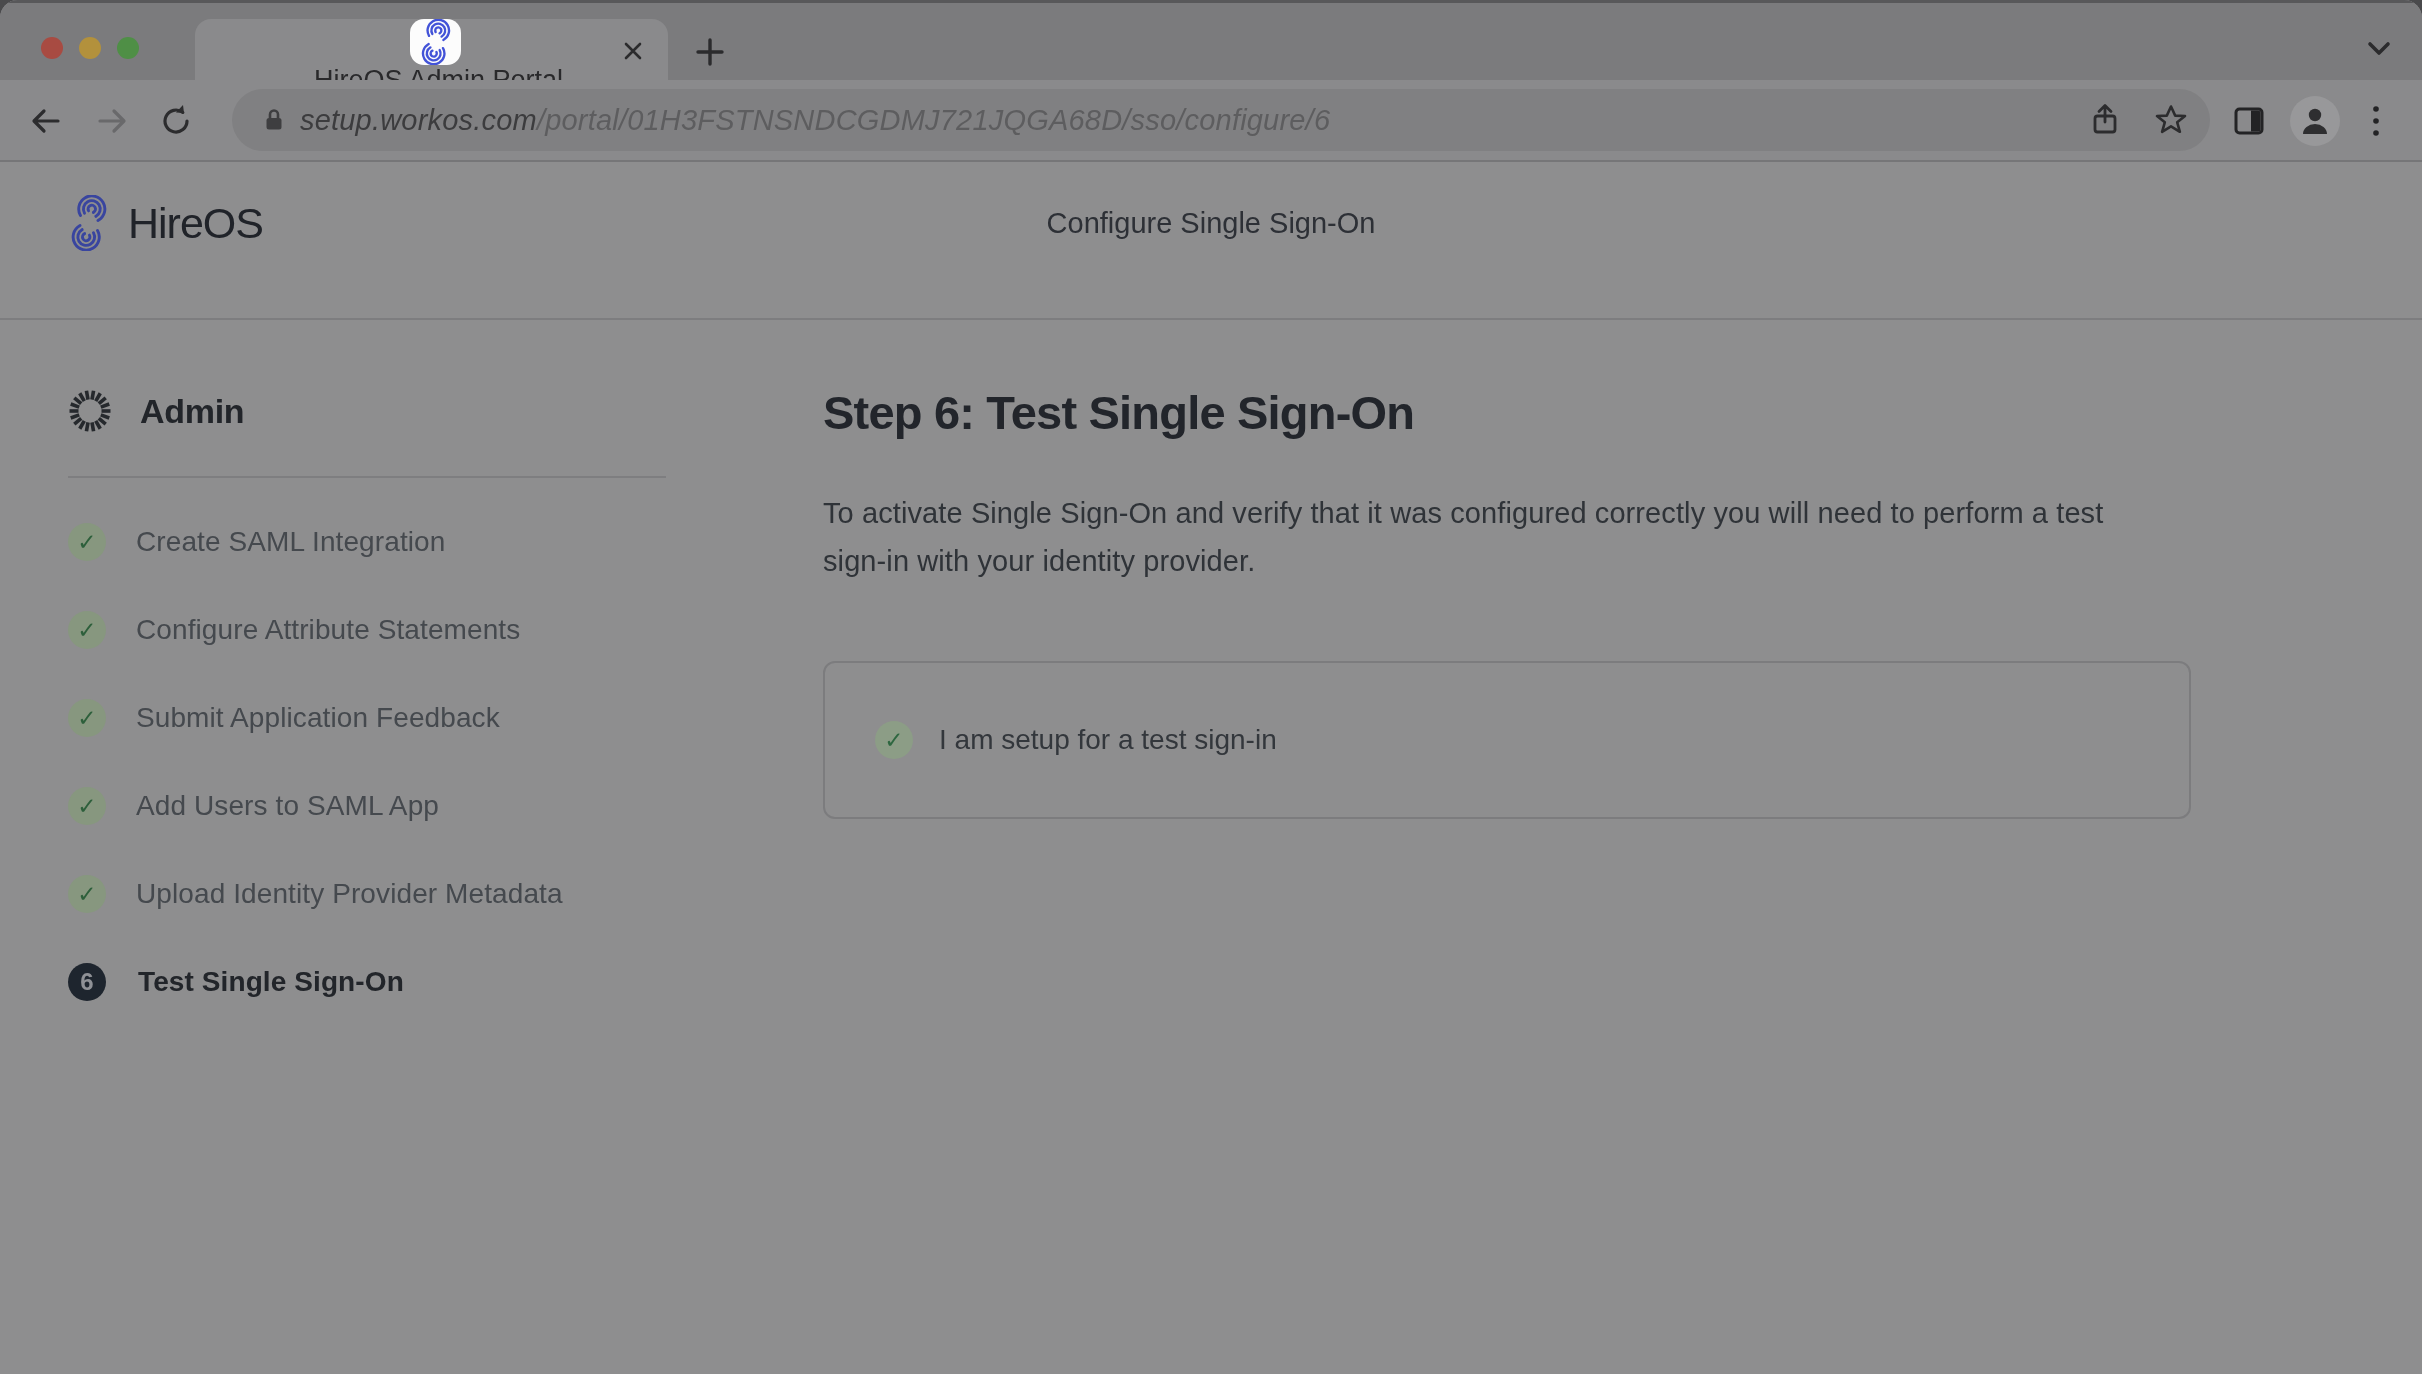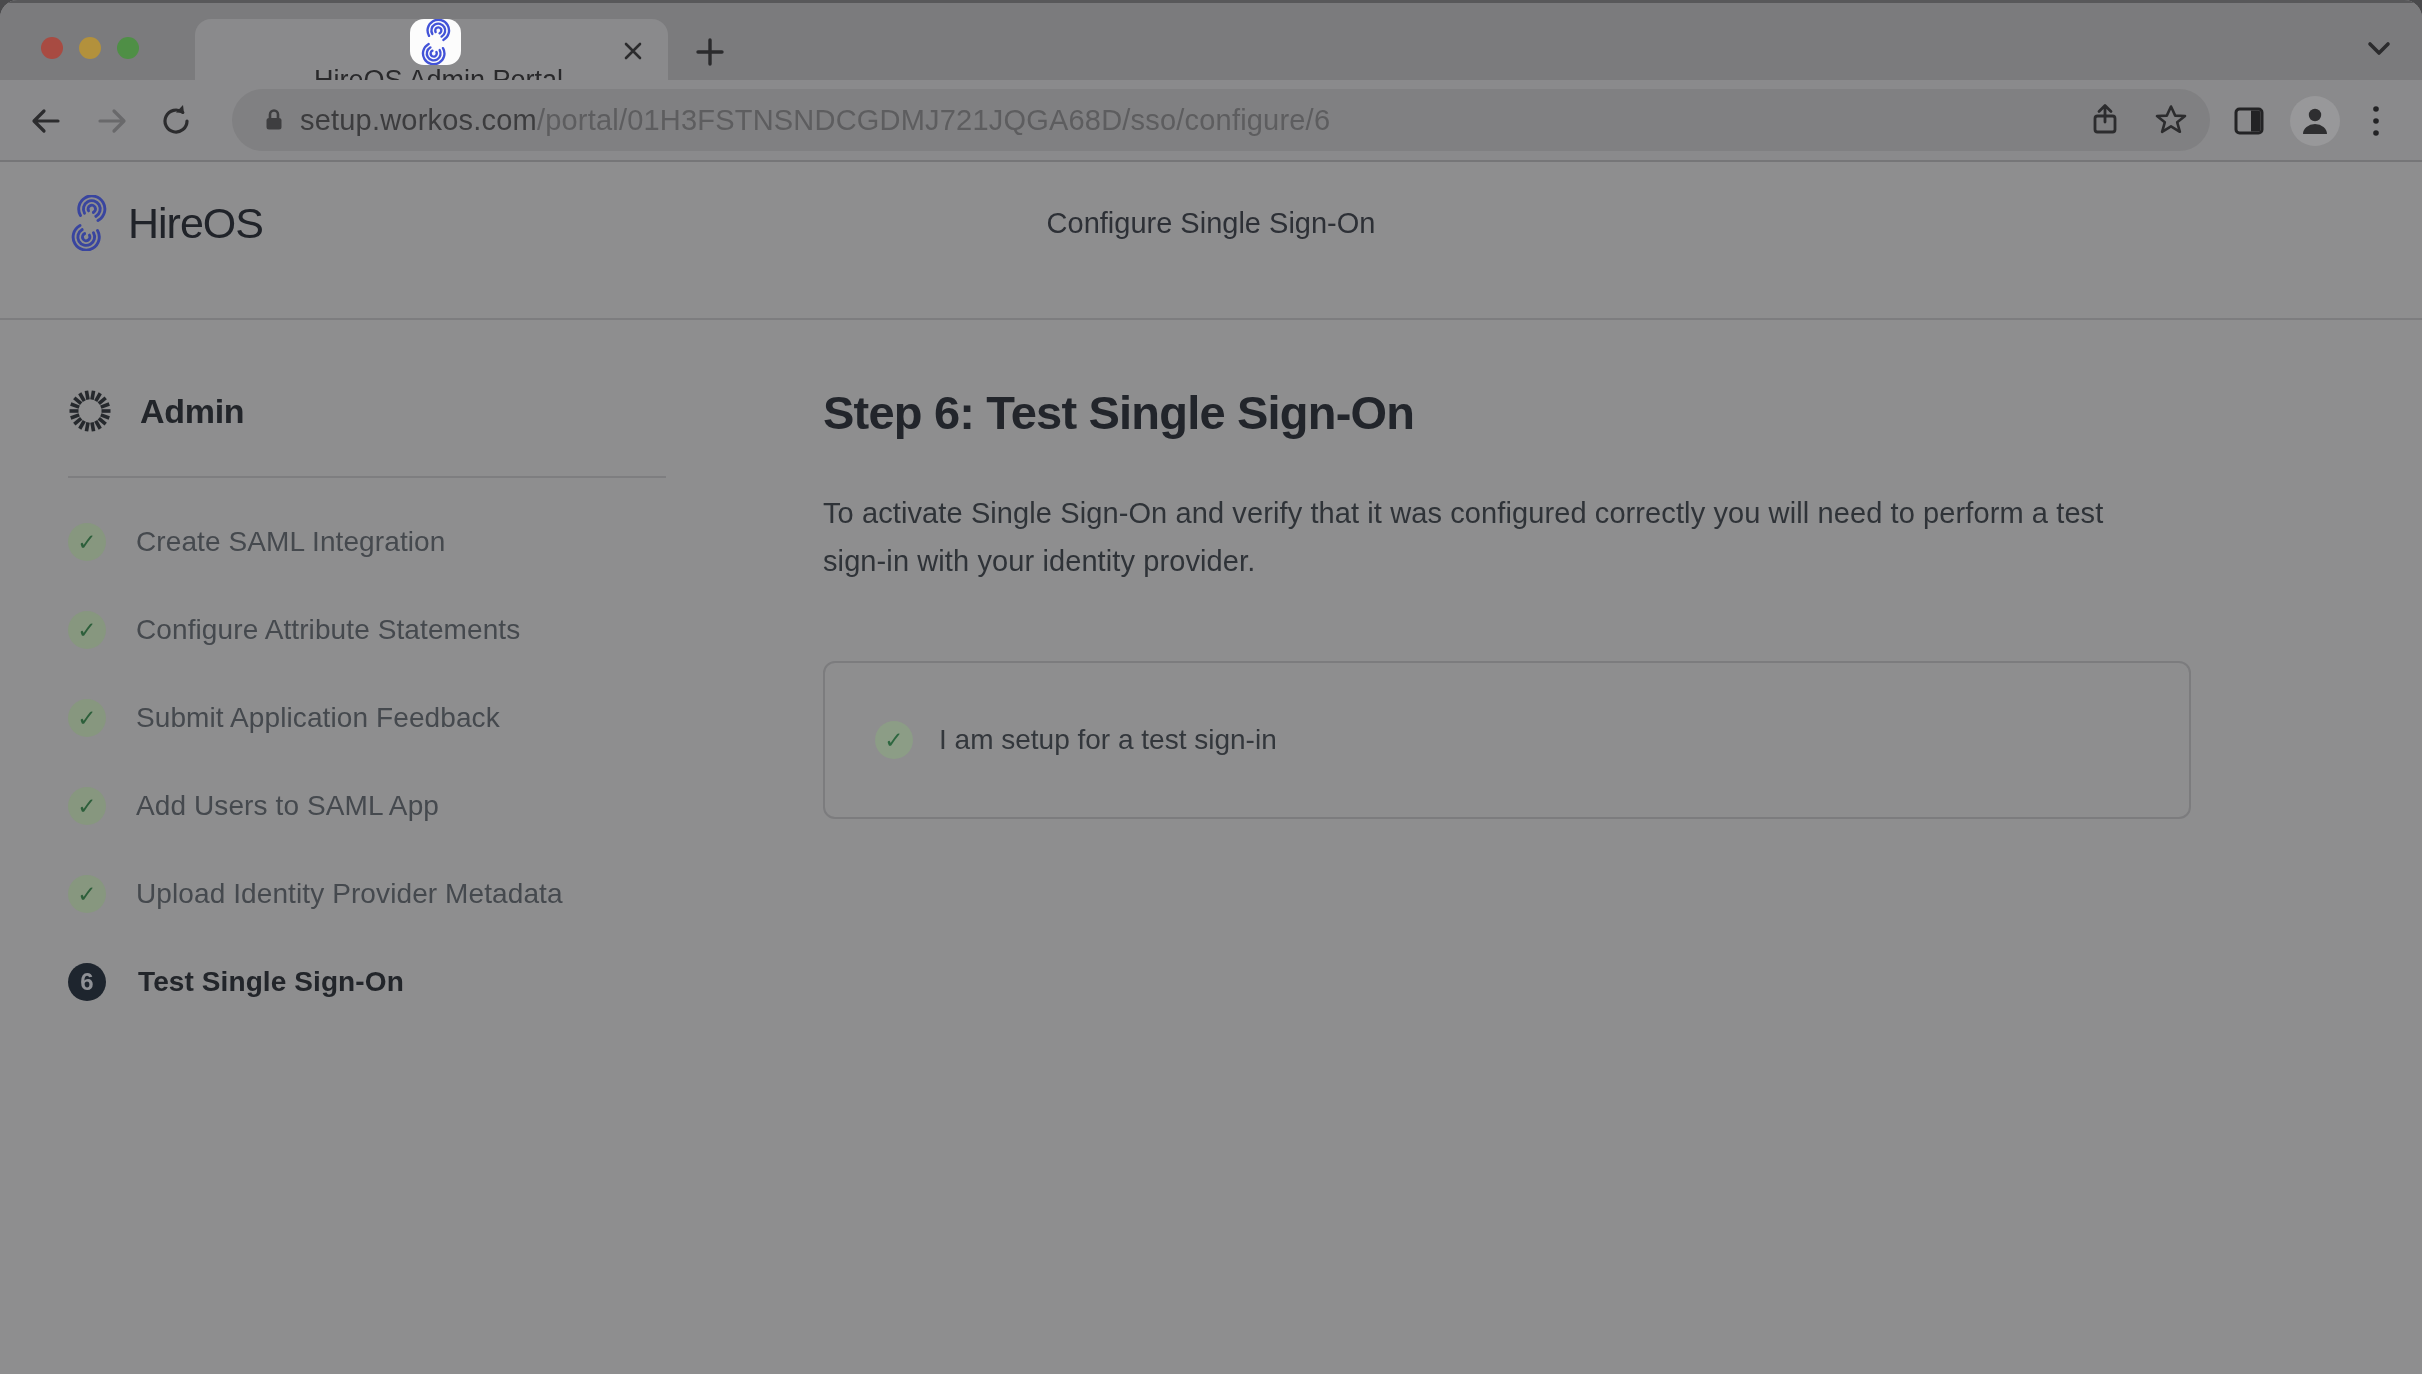--- a/index.html
+++ b/index.html
@@ -43,21 +43,21 @@
   .toolbar {
     height:82px; background:#8a8a8c; position:relative;
     border-bottom:2px solid #767678;
   }
   .nav-btn { position:absolute; top:23px; width:36px; height:36px; }
   .btn-back    { left:28px;  }
   .btn-forward { left:94px;  }
   .btn-reload  { left:158px; }
   .omnibox {
     position:absolute; left:232px; top:9px; height:62px; width:1978px;
-    background:#808082; border-radius:31px;
+    background:#808082; border-radius:31px;font-style:italic;
   }
   .lock-icon { position:absolute; left:28px; top:17px; width:28px; height:28px; }
   .url-text { position:absolute; left:68px; top:0; line-height:62px; font-size:29px; letter-spacing:0.2px; white-space:nowrap; }
   .url-domain { color:#3c3c3e; }
   .url-path   { color:#5d5d5f; }
   .omni-ic { position:absolute; top:14px; width:34px; height:34px; }
   .omni-share { left:1856px; }
   .omni-star  { left:1922px; }
   .btn-panel   { left:2231px; top:23px; width:36px; height:36px; position:absolute; }
   .btn-profile { left:2290px; top:16px; width:50px; height:50px; position:absolute; }

